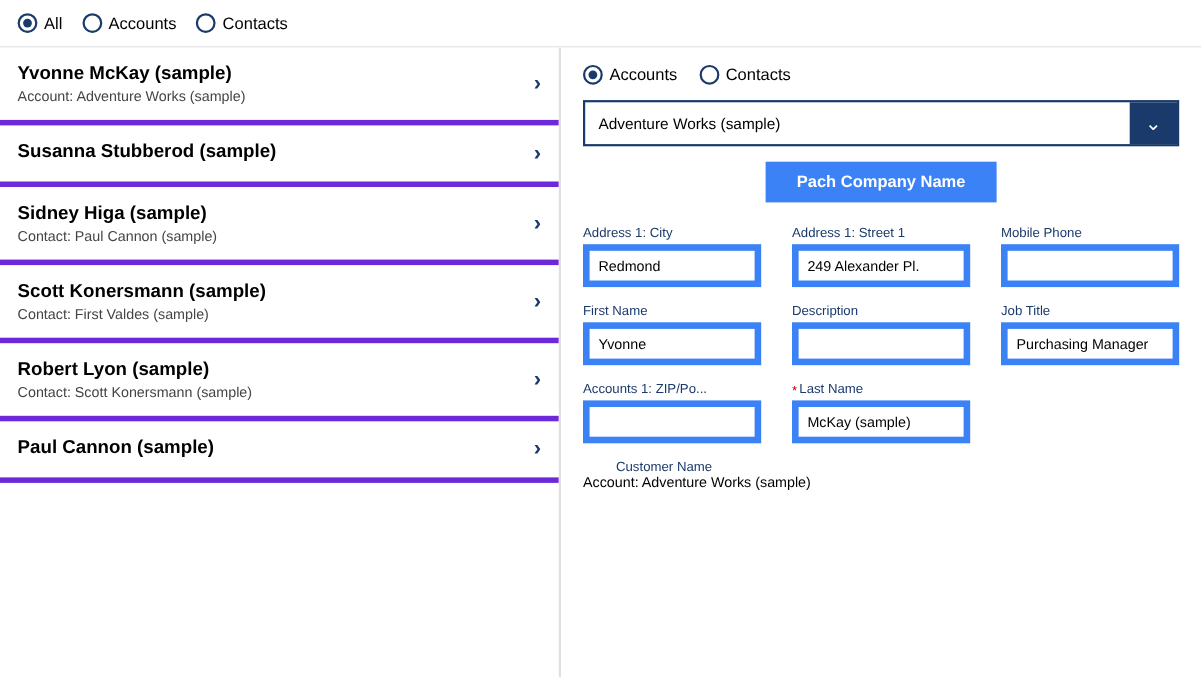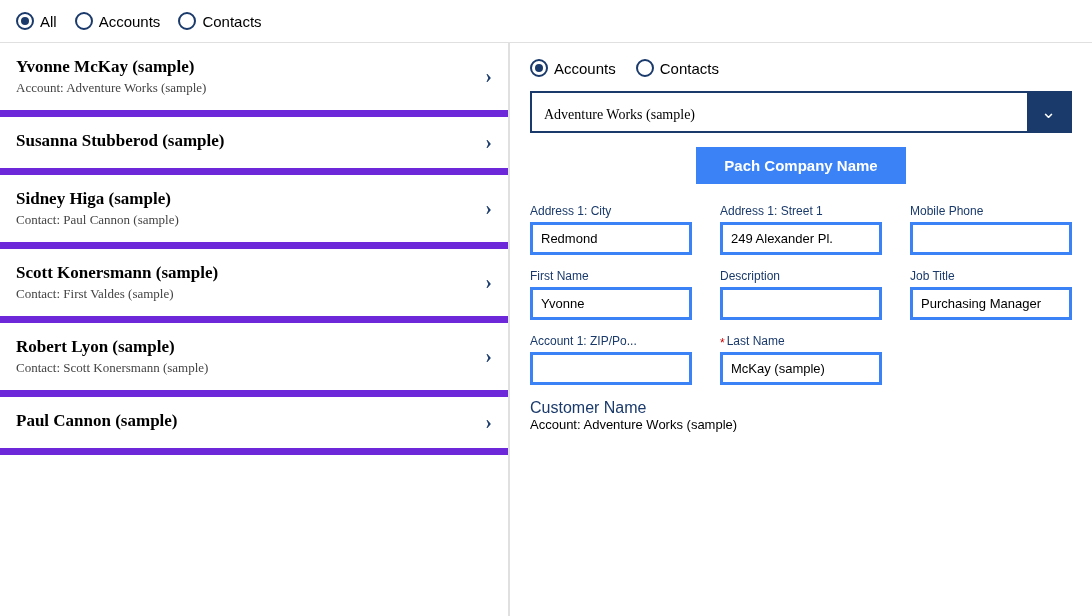--- a/index.html
+++ b/index.html
@@ -63,27 +63,26 @@
     }
 
     
     .left-panel {
       width: 510px;
       border-right: 2px solid #e0e0e0;
       overflow-y: auto;
       flex-shrink: 0;
     }
     .list-item {
-      border-bottom: 7px solid #6d28d9;
+      border-bottom: 5px solid #6d28d9;
       padding: 14px 16px 14px 16px;
       display: flex;
       align-items: center;
       justify-content: space-between;
       cursor: pointer;
-      font-family: Liberation Serif, serif;
     }
     .list-item-content {
       flex: 1;
     }
     .list-item-name {
       font-size: 17px;
       font-weight: bold;
       color: #000;
       margin-bottom: 3px;
     }
@@ -109,24 +108,23 @@
     .right-filter {
       display: flex;
       align-items: center;
       gap: 20px;
       margin-bottom: 14px;
     }
 
     
     .dropdown-container {
       display: flex;
-      align-items: flex-end;
+      align-items: center;
       border: 2px solid #1a3a6b;
       margin-bottom: 14px;
-      font-family: Liberation Serif, serif;
     }
     .dropdown-value {
       flex: 1;
       padding: 8px 12px;
       font-size: 14px;
       color: #000;
     }
     .dropdown-btn {
       background: #1a3a6b;
       color: #fff;
@@ -160,21 +158,21 @@
     .form-field {
       display: flex;
       flex-direction: column;
     }
     .form-label {
       font-size: 12px;
       color: #1a3a6b;
       margin-bottom: 4px;
     }
     .form-input {
-      border: 3px solid #3b82f6;
+      border: 6px solid #3b82f6;
       padding: 6px 8px;
       font-size: 13px;
       color: #000;
       background: #fff;
       width: 100%;
     }
     .required-star {
       color: #c00;
       font-size: 12px;
       margin-right: 2px;
@@ -182,22 +180,23 @@
     .label-with-star {
       display: flex;
       align-items: center;
     }
 
     
     .customer-name-section {
       margin-top: 14px;
     }
     .customer-name-label {
-      font-size: 16px;
+      font-size: 12px;
       color: #1a3a6b;
+      margin-left: 30px;
     }
     .customer-name-value {
       font-size: 13px;
       color: #000;
     }
 
     
     .left-panel::-webkit-scrollbar {
       width: 8px;
     }
@@ -322,21 +321,21 @@
         <span class="form-label">Description</span>
         <input class="form-input" type="text" style="">
       </div>
 
       <div class="form-field">
         <span class="form-label">Job Title</span>
         <input class="form-input" type="text" value="Purchasing Manager" style="">
       </div>
 
       <div class="form-field">
-        <span class="form-label">Account 1: ZIP/Po...</span>
+        <span class="form-label">Accounts 1: ZIP/Po...</span>
         <input class="form-input" type="text" style="">
       </div>
 
 
       <div class="form-field">
         <div class="label-with-star">
           <span class="required-star">*</span>
           <span class="form-label">Last Name</span>
         </div>
         <input class="form-input" type="text" value="McKay (sample)" style="">

